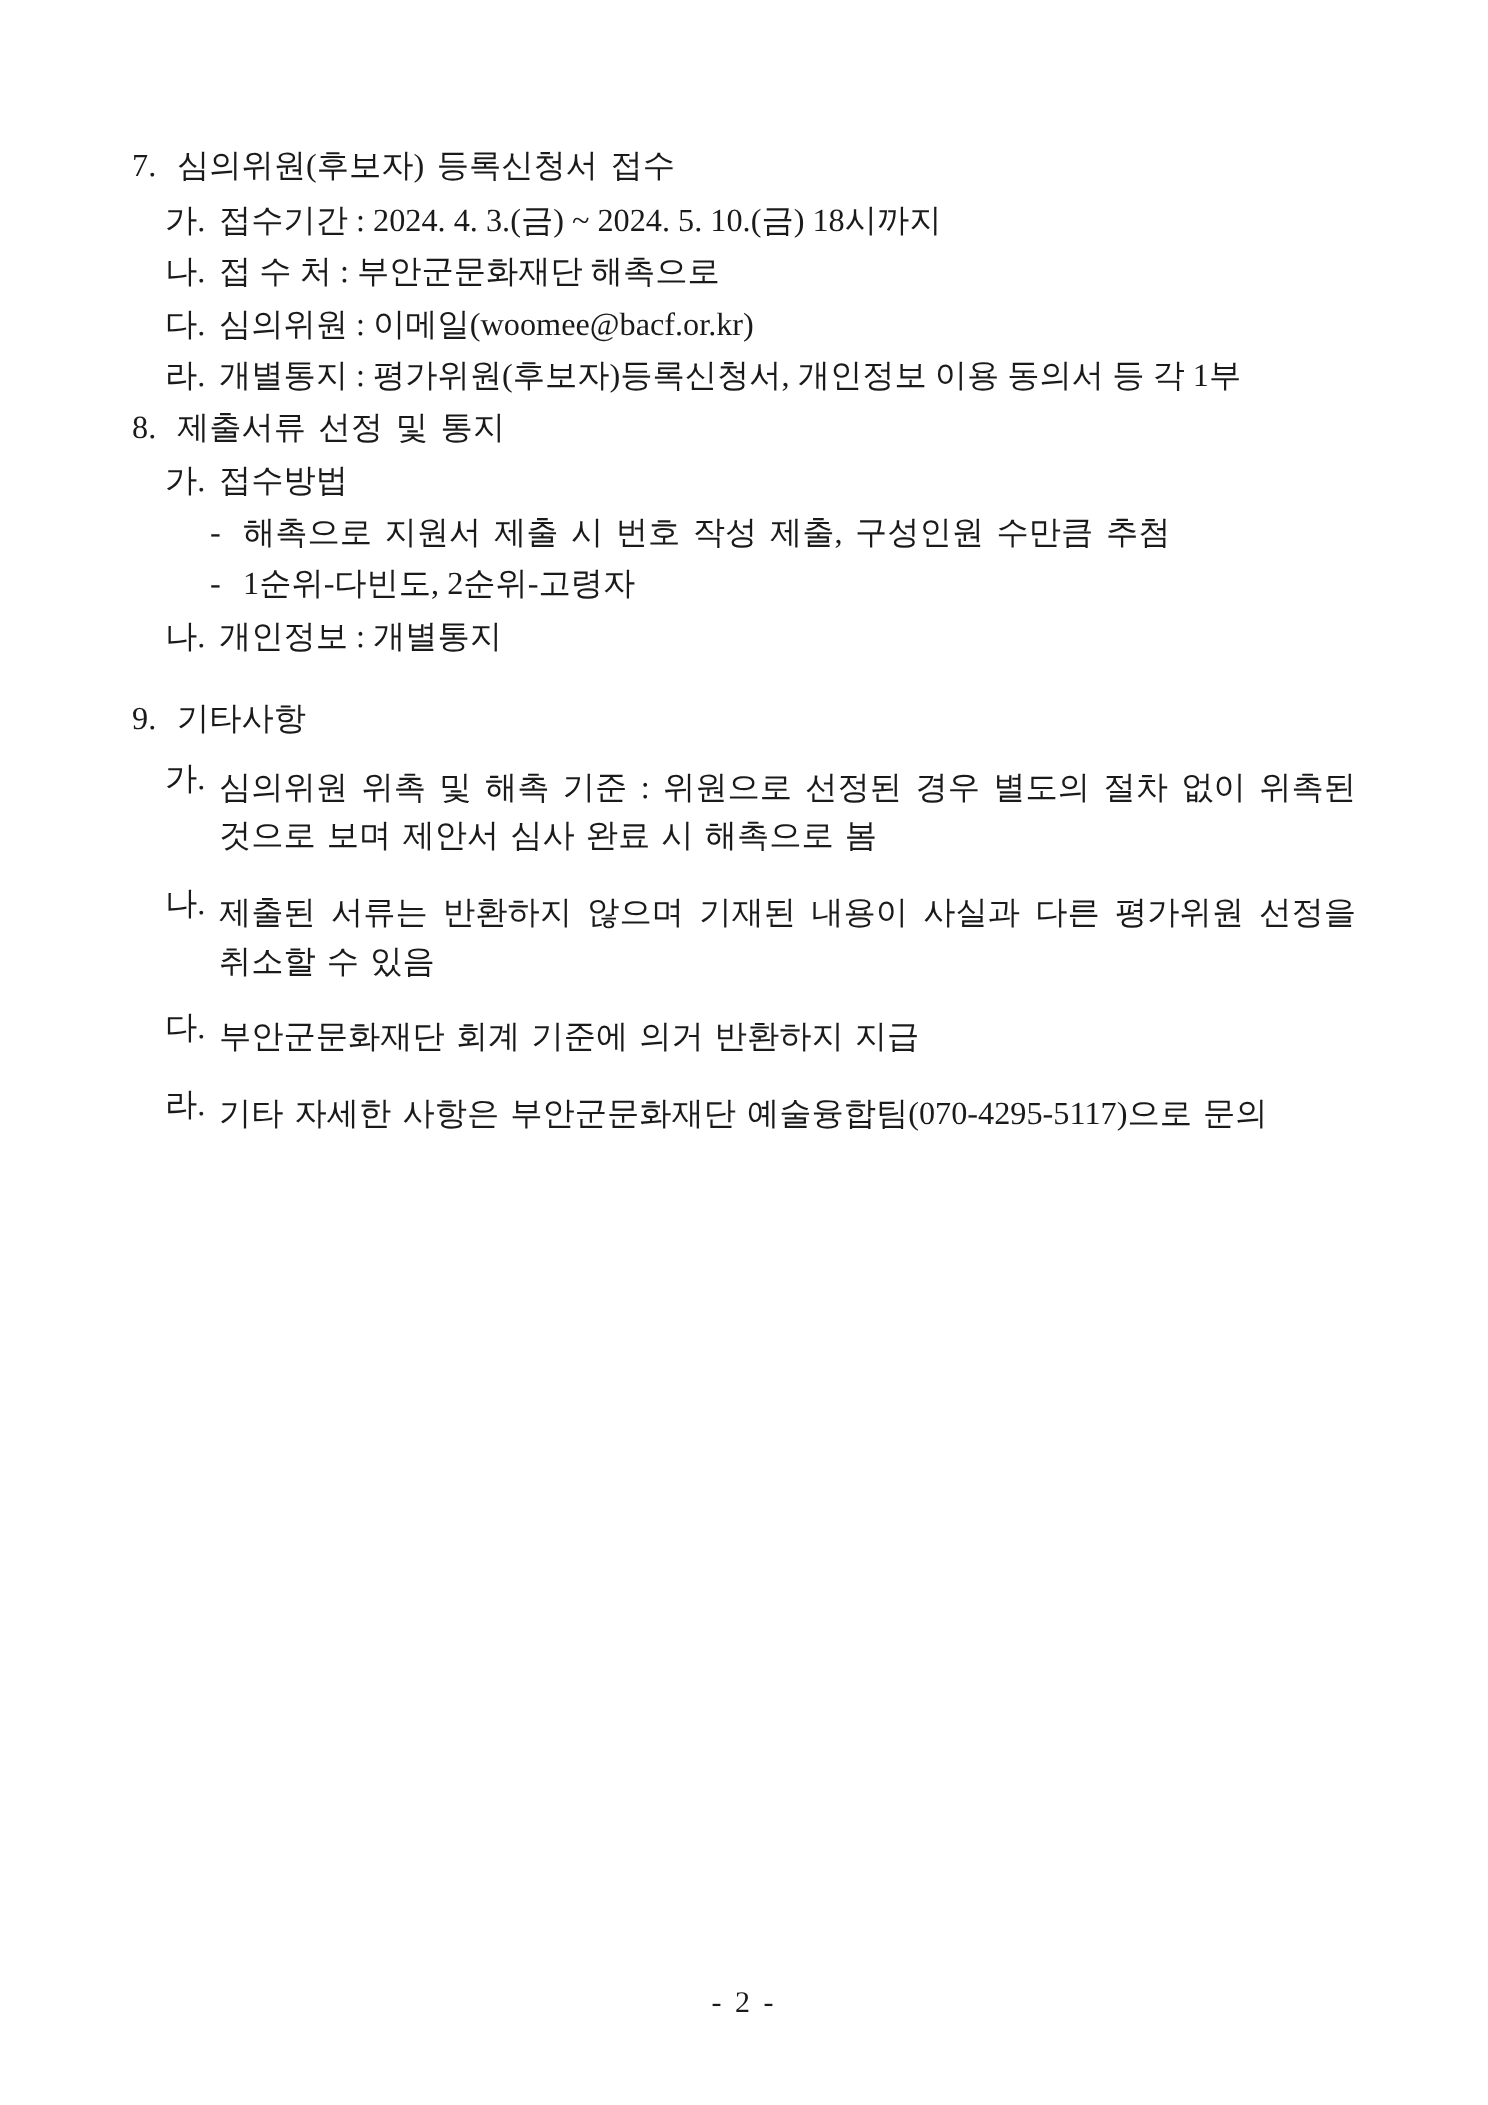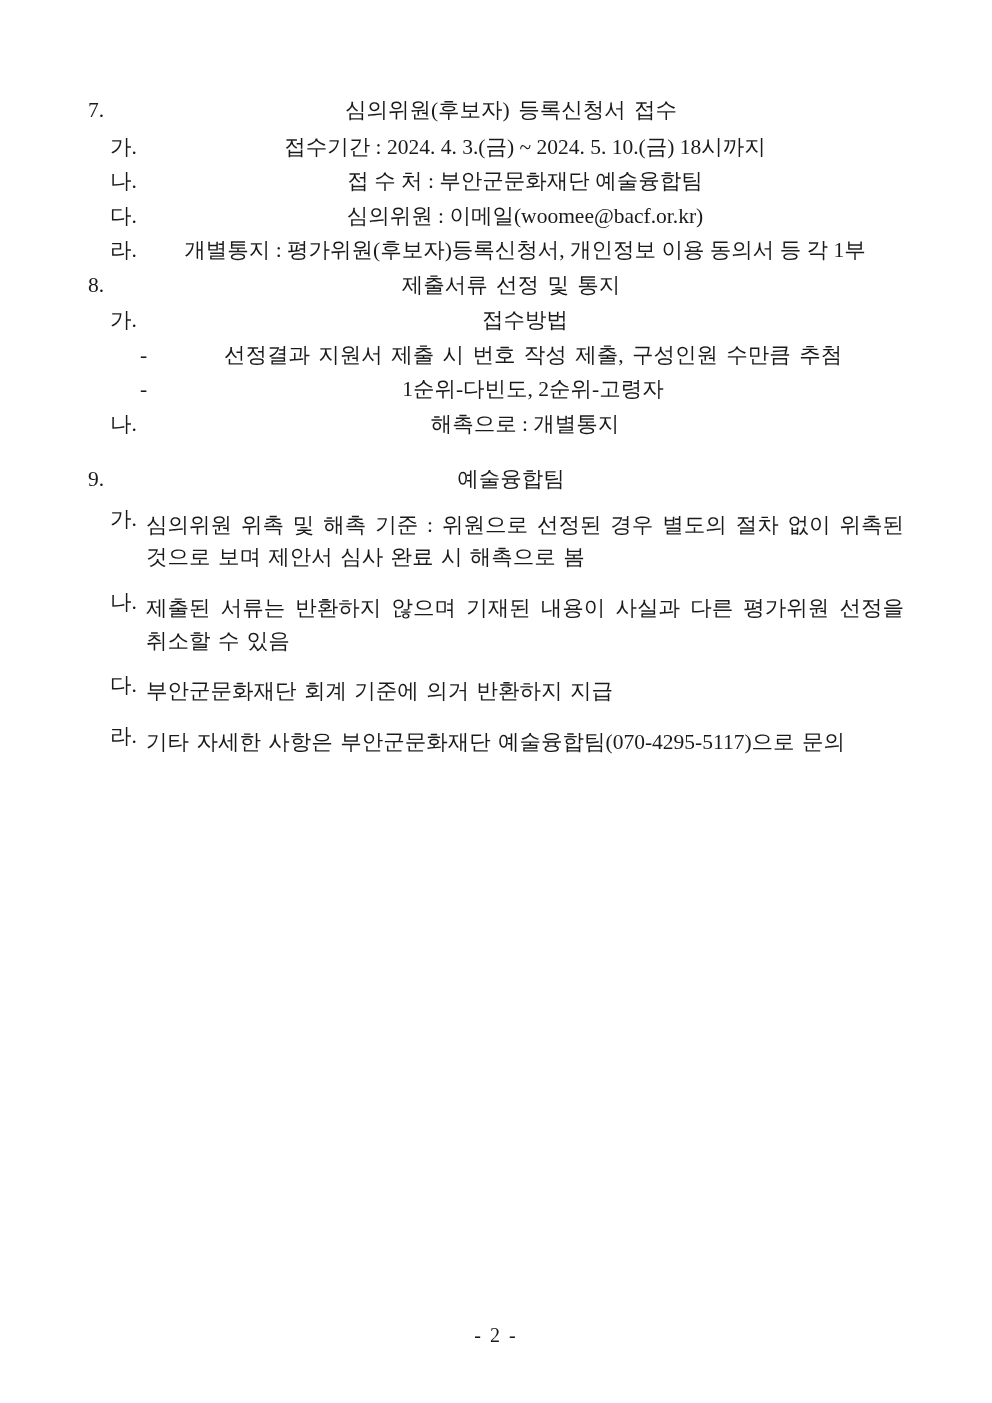--- a/index.html
+++ b/index.html
@@ -34,21 +34,20 @@
     display: flex;
     align-items: flex-start;
     margin-bottom: 12px;
   }
   .marker {
     flex: 0 0 auto;
     white-space: pre;
   }
   .text {
     flex: 1 1 auto;
-    text-align: center;
   }
 
   
   .lvl-num  { padding-left: 0px; }
   .lvl-ga   { padding-left: 22px; }
   .lvl-dash { padding-left: 52px; }
 
   .marker-num  { width: 30px; }
   .marker-ga   { width: 36px; }
   .marker-dash { width: 22px; }
@@ -95,21 +94,21 @@
       <span class="text spaced">심의위원(후보자) 등록신청서 접수</span>
     </div>
 
     <div class="line lvl-ga tight">
       <span class="marker marker-ga">가.</span>
       <span class="text">접수기간 : 2024. 4. 3.(금) ~ 2024. 5. 10.(금) 18시까지</span>
     </div>
 
     <div class="line lvl-ga tight">
       <span class="marker marker-ga">나.</span>
-      <span class="text">접 수 처 : 부안군문화재단 예술융합팀</span>
+      <span class="text">접 수 처 : 부안군문화재단 해촉으로</span>
     </div>
 
     <div class="line lvl-ga tight">
       <span class="marker marker-ga">다.</span>
       <span class="text">심의위원 : 이메일(woomee@bacf.or.kr)</span>
     </div>
 
     <div class="line lvl-ga tight">
       <span class="marker marker-ga">라.</span>
       <span class="text">개별통지 : 평가위원(후보자)등록신청서, 개인정보 이용 동의서 등 각 1부</span>
@@ -120,36 +119,36 @@
       <span class="text spaced">제출서류 선정 및 통지</span>
     </div>
 
     <div class="line lvl-ga tight">
       <span class="marker marker-ga">가.</span>
       <span class="text">접수방법</span>
     </div>
 
     <div class="line lvl-dash tight">
       <span class="marker marker-dash">-</span>
-      <span class="text spaced">선정결과 지원서 제출 시 번호 작성 제출, 구성인원 수만큼 추첨</span>
+      <span class="text spaced">해촉으로 지원서 제출 시 번호 작성 제출, 구성인원 수만큼 추첨</span>
     </div>
 
     <div class="line lvl-dash tight">
       <span class="marker marker-dash">-</span>
       <span class="text">1순위-다빈도, 2순위-고령자</span>
     </div>
 
     <div class="line lvl-ga tight">
       <span class="marker marker-ga">나.</span>
-      <span class="text">해촉으로 : 개별통지</span>
+      <span class="text">개인정보 : 개별통지</span>
     </div>
 
     <div class="line lvl-num row-9">
       <span class="marker marker-num">9.</span>
-      <span class="text">예술융합팀</span>
+      <span class="text">기타사항</span>
     </div>
 
     <div class="line lvl-ga para">
       <span class="marker marker-ga">가.</span>
       <span class="text">심의위원 위촉 및 해촉 기준 : 위원으로 선정된 경우 별도의 절차 없이 위촉된 것으로 보며 제안서 심사 완료 시 해촉으로 봄</span>
     </div>
 
     <div class="line lvl-ga para">
       <span class="marker marker-ga">나.</span>
       <span class="text">제출된 서류는 반환하지 않으며 기재된 내용이 사실과 다른 평가위원 선정을 취소할 수 있음</span>

